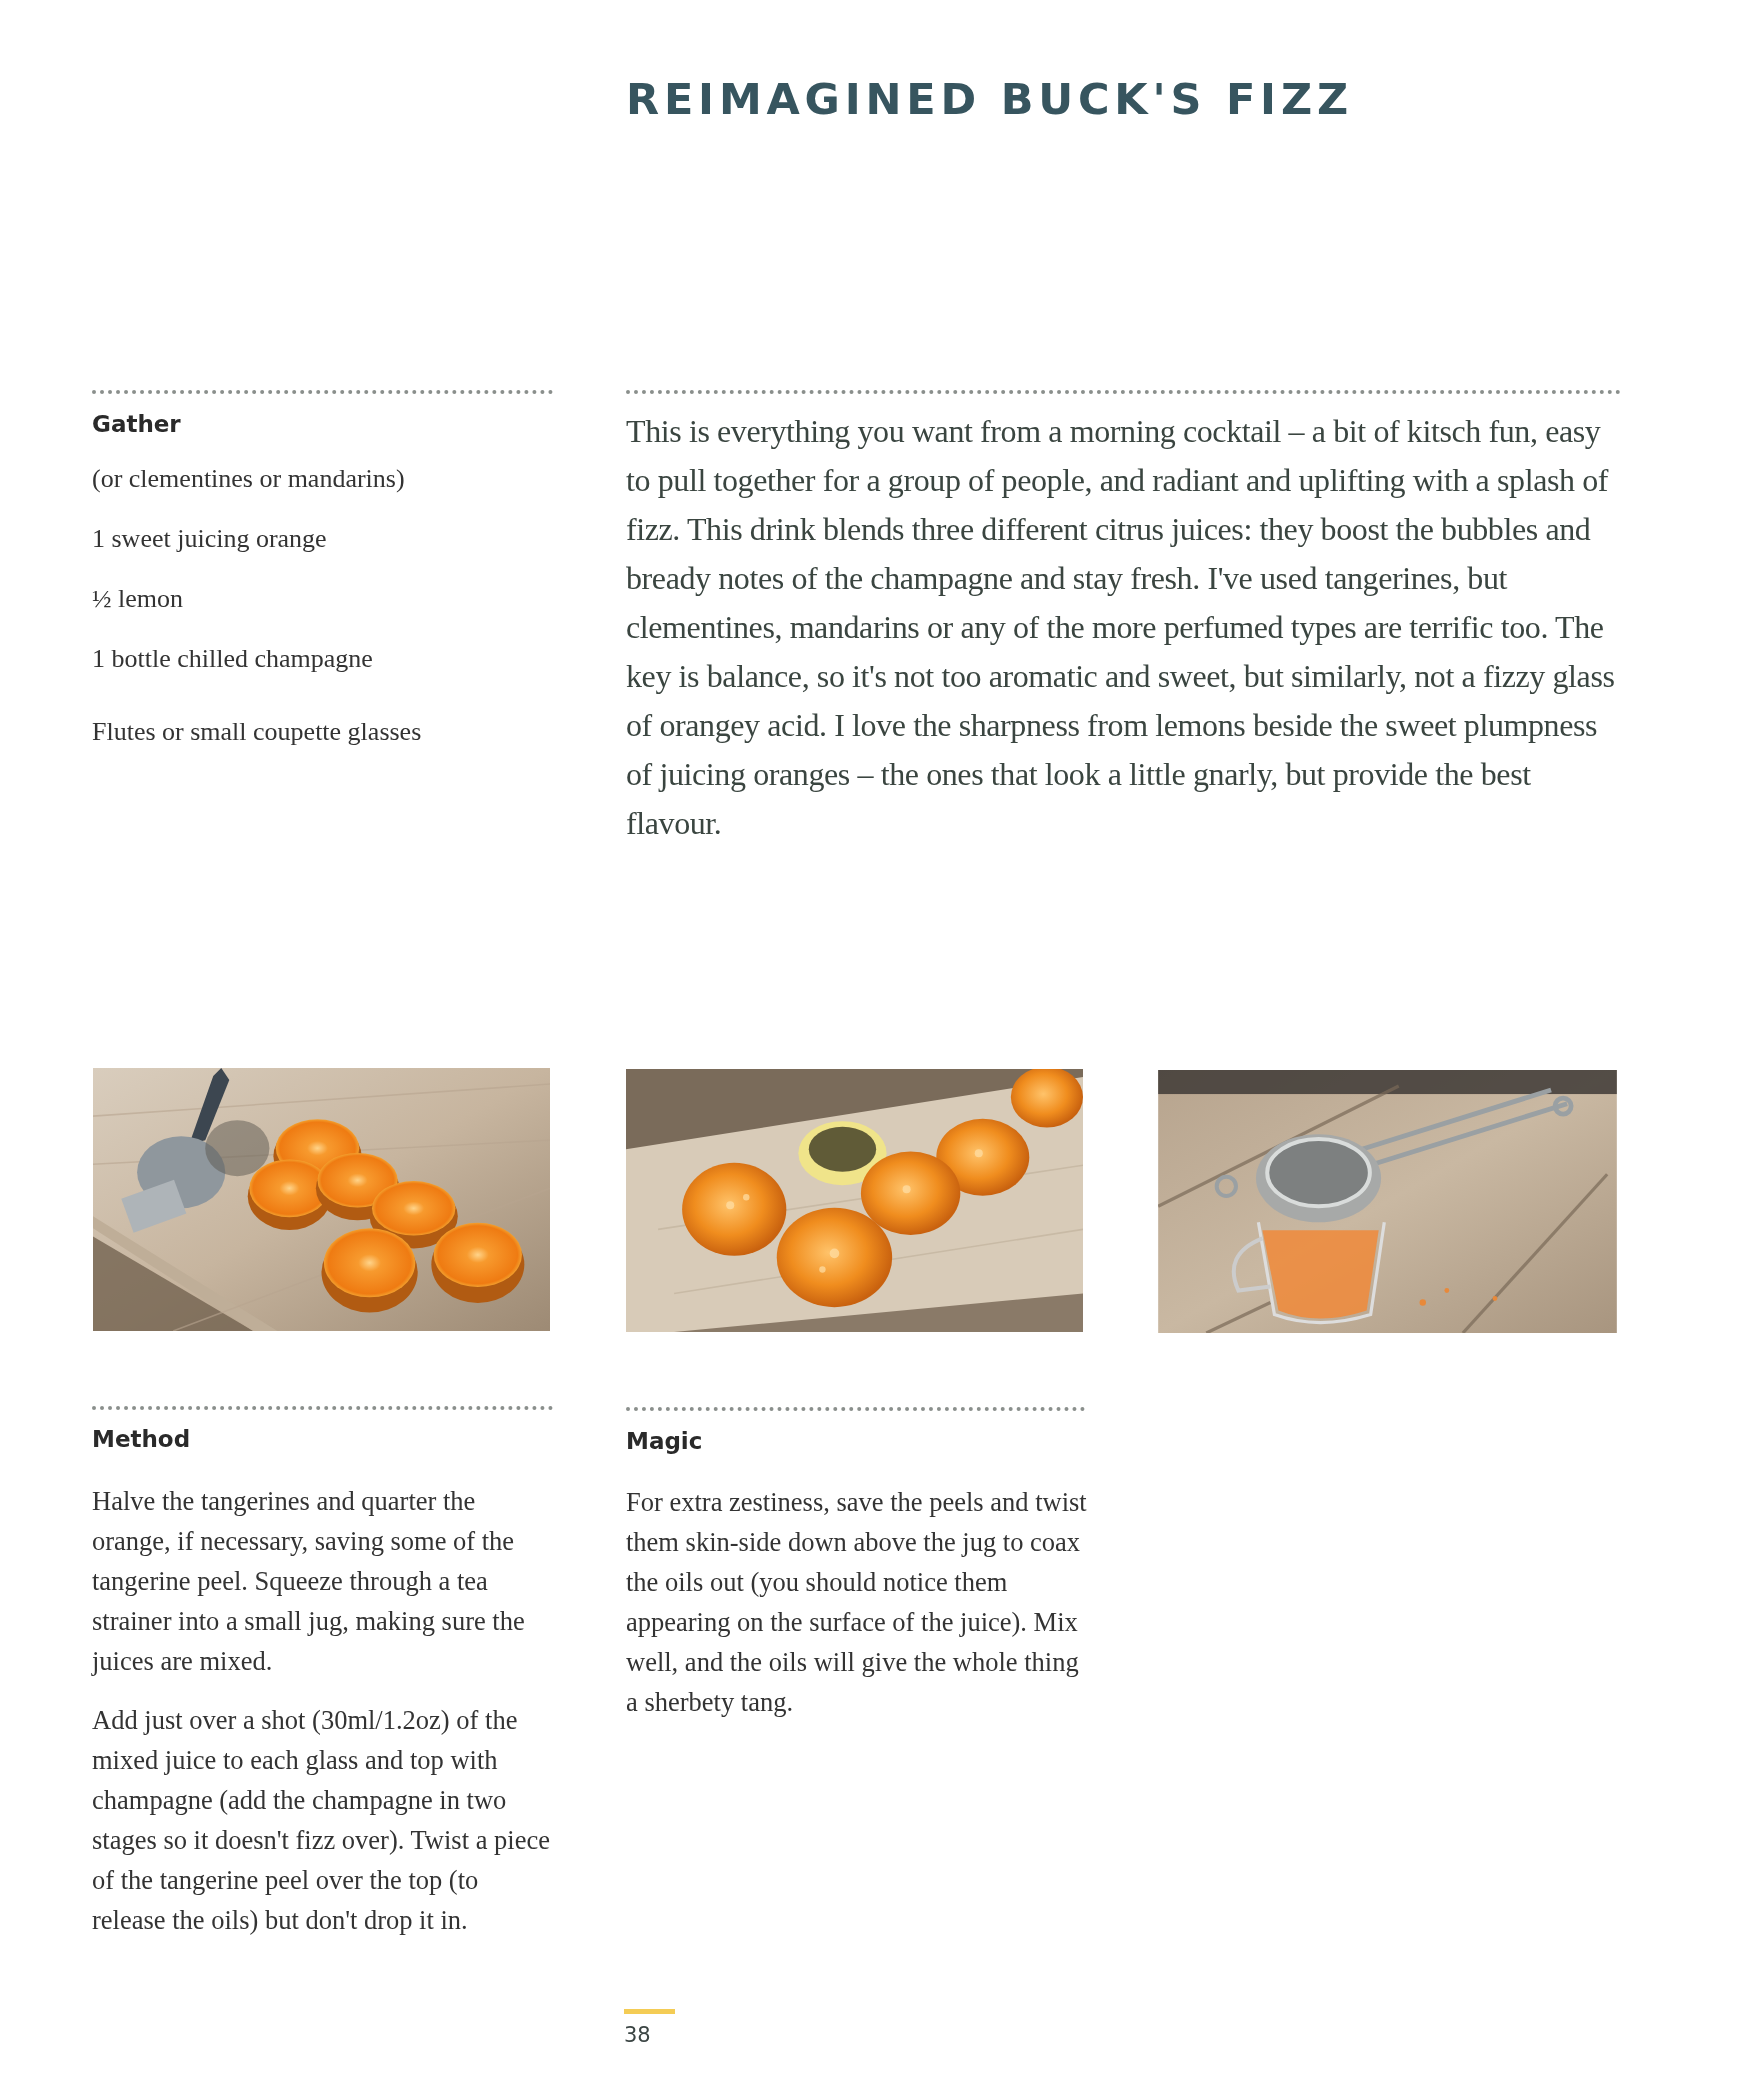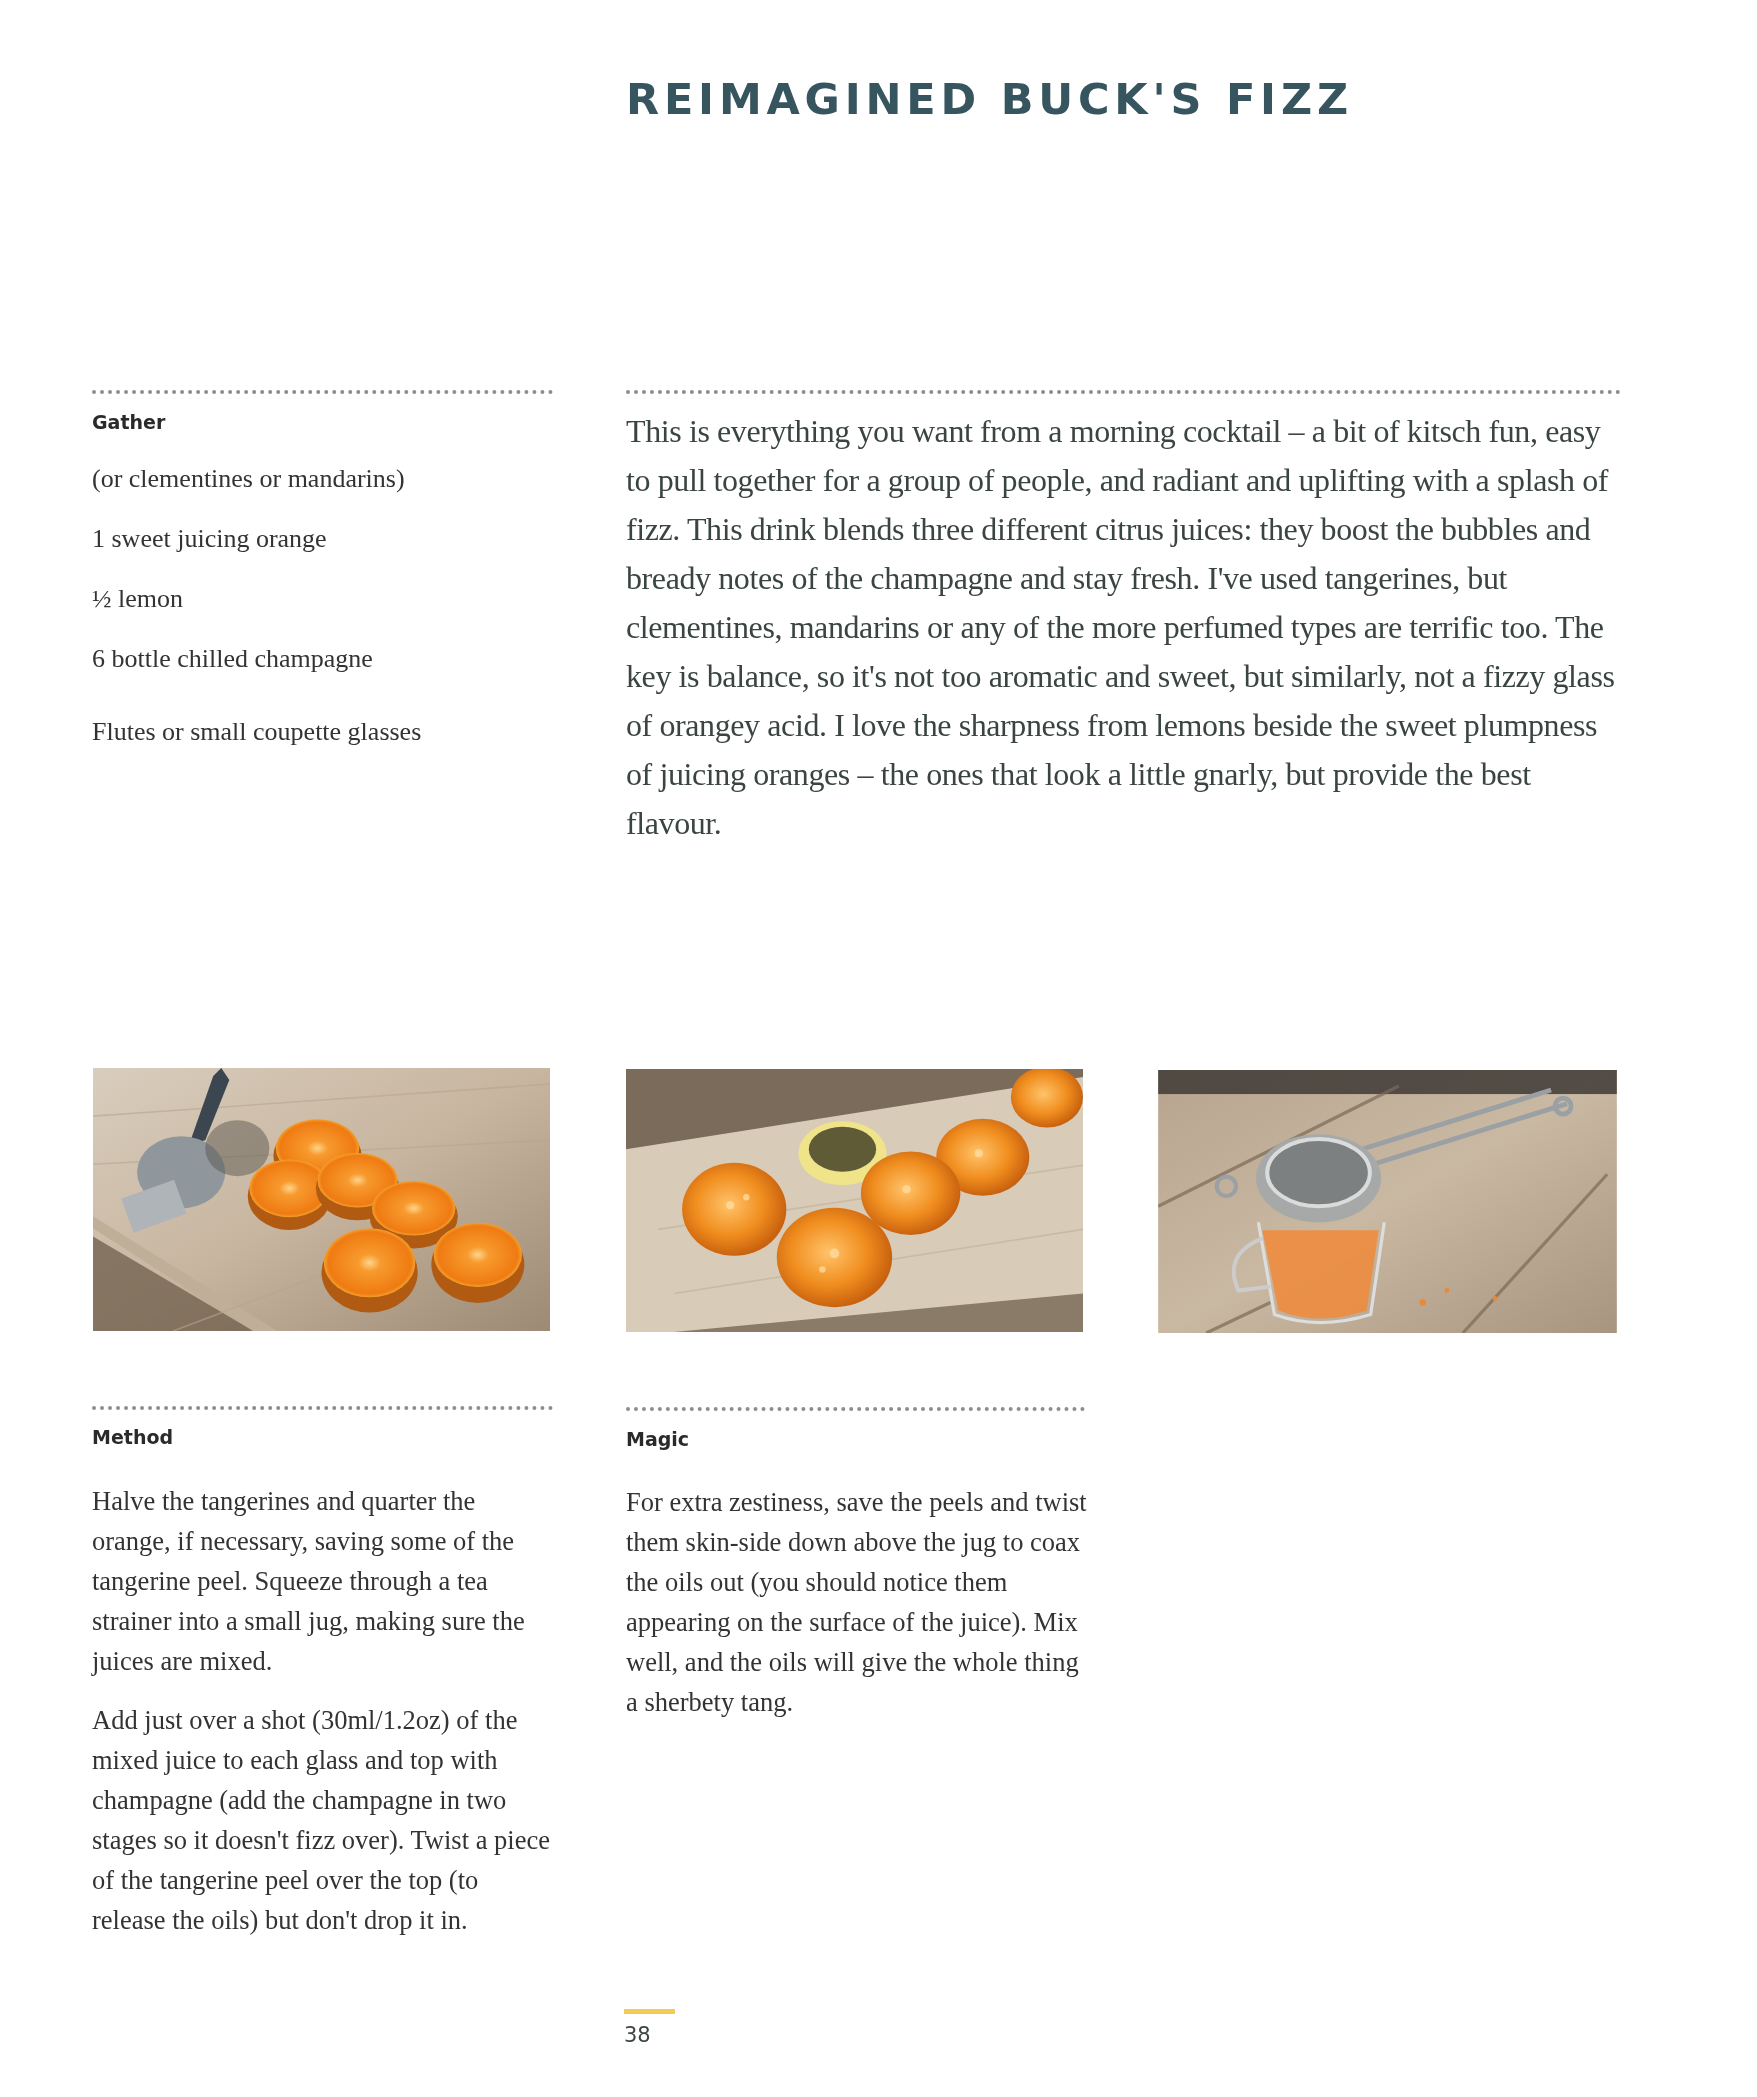--- a/index.html
+++ b/index.html
@@ -29,21 +29,21 @@
   }
 
   .dots {
     height: 0;
     border-top: 4px dotted #8a8f8c;
   }
 
   .section-head {
     font-family: "DejaVu Sans", "Liberation Sans", sans-serif;
     font-weight: bold;
-    font-size: 19px;
+    font-size: 23px;
     color: #2a2a2a;
     margin: 0;
   }
 
   .ingredients {
     left: 92px;
     top: 459px;
     width: 465px;
     font-size: 26px;
     line-height: 40px;
@@ -107,21 +107,21 @@
   <div class="ing">
     <div>(or clementines or mandarins)</div>
   </div>
   <div class="ing">
     <div>1 sweet juicing orange</div>
   </div>
   <div class="ing">
     <div>½ lemon</div>
   </div>
   <div class="ing">
-    <div>6 bottle chilled champagne</div>
+    <div>1 bottle chilled champagne</div>
   </div>
   <div class="equip">Flutes or small coupette glasses</div>
 </div>
 
 <div class="abs dots" style="left:626px; top:390px; width:995px;"></div>
 <p class="abs intro" style="margin:0;">This is everything you want from a morning cocktail – a bit of kitsch fun, easy to pull together for a group of people, and radiant and uplifting with a splash of fizz. This drink blends three different citrus juices: they boost the bubbles and bready notes of the champagne and stay fresh. I've used tangerines, but clementines, mandarins or any of the more perfumed types are terrific too. The key is balance, so it's not too aromatic and sweet, but similarly, not a fizzy glass of orangey acid. I love the sharpness from lemons beside the sweet plumpness of juicing oranges – the ones that look a little gnarly, but provide the best flavour.</p>
 
 <div class="abs photo" style="left:93px; top:1068px; width:457px; height:263px;">
   <svg width="457" height="263" viewBox="0 0 570 328">
     <defs>

